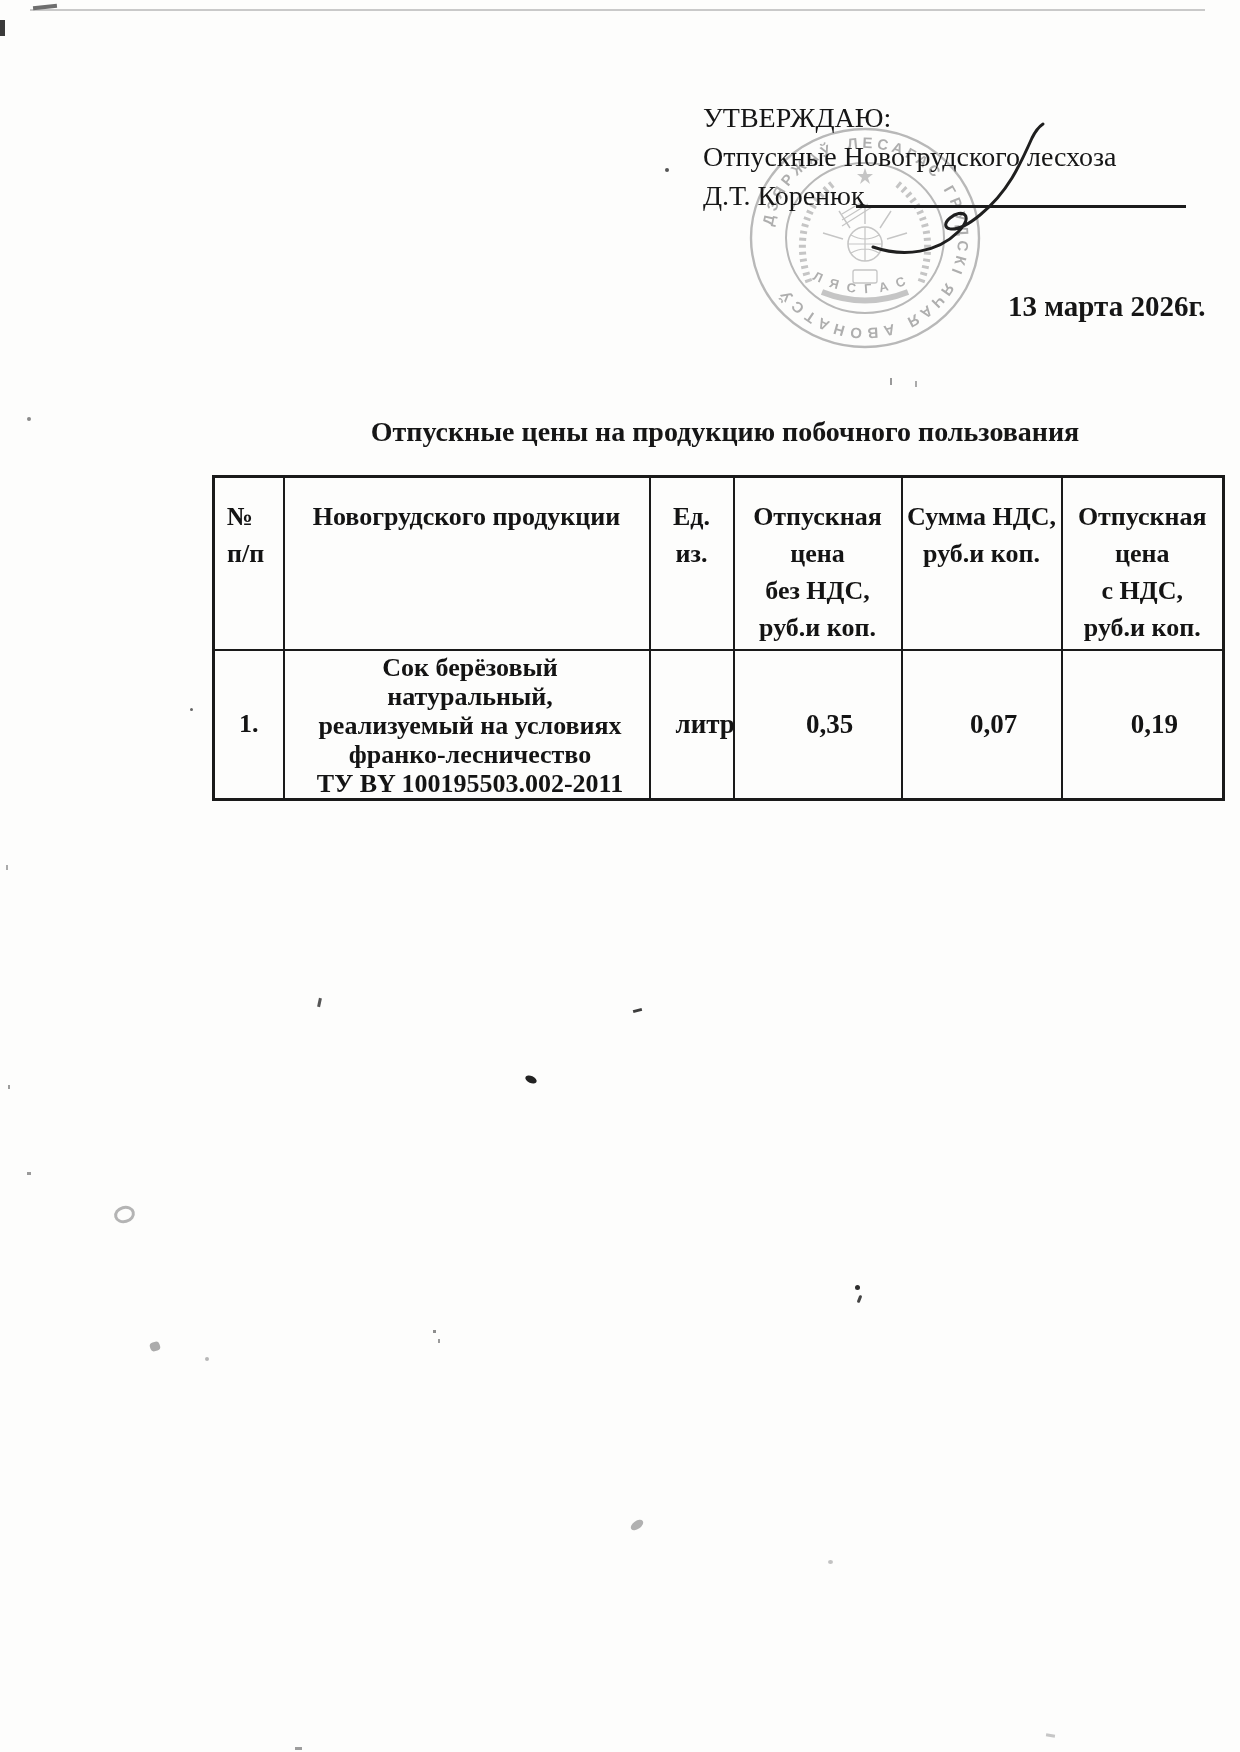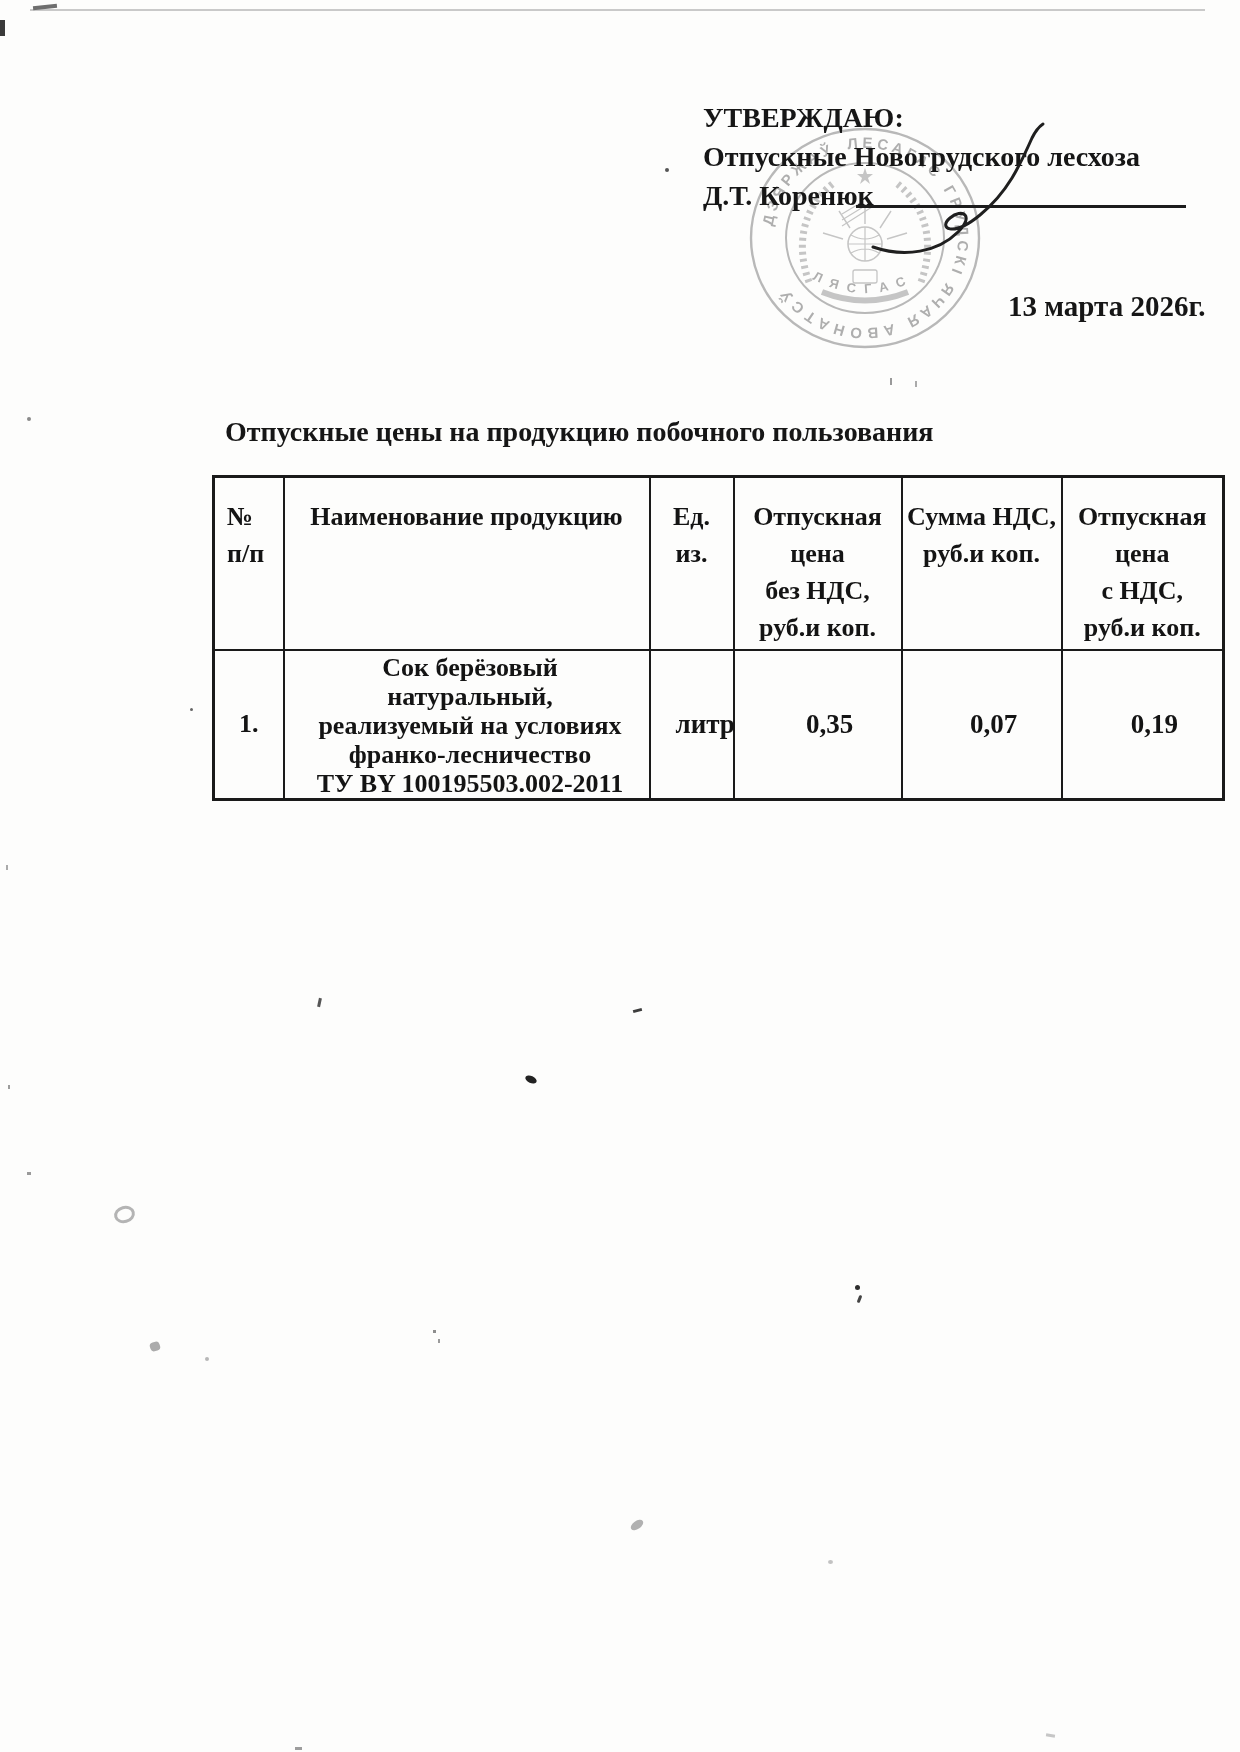--- a/index.html
+++ b/index.html
@@ -8,40 +8,40 @@
     width:1240px;height:1752px;
     background:#fdfdfc;
     overflow:hidden;
     font-family:"Liberation Serif","DejaVu Serif",serif;
     color:#161616;
   }
   .abs{position:absolute;}
   
   .approval{
     left:703px;top:98px;
-    font-size:28px;font-weight:700;line-height:39px;
+    font-size:28px;font-weight:400;line-height:39px;
     z-index:3;white-space:nowrap;
   }
   .sig-line{
     left:856px;top:205px;width:330px;height:0;
     border-top:3px solid #1c1c1c;z-index:2;
   }
   .date{
     left:1008px;top:262px;
     font-size:29px;font-weight:700;z-index:3;white-space:nowrap;margin-top:28px;
   }
   
   .stamp{left:745px;top:124px;width:240px;height:228px;z-index:1;opacity:.62;}
   .stamp text{font-family:"Liberation Sans","DejaVu Sans",sans-serif;fill:#7f7f7f;font-weight:700;}
   
   .signature{left:850px;top:110px;width:260px;height:170px;z-index:4;}
   
   .doc-title{
     left:225px;top:416px;width:1000px;
-    text-align:left;font-size:28px;font-weight:700;z-index:3;
+    text-align:center;font-size:28px;font-weight:700;z-index:3;
   }
   
   .price-table{
     left:212px;top:475px;width:1010px;z-index:3;
     border-collapse:collapse;table-layout:fixed;
     font-weight:700;color:#141414;
   }
   .price-table th,.price-table td{
     border:2.4px solid #1a1a1a;
     font-weight:700;
@@ -159,21 +159,21 @@
         <col style="width:366px">
         <col style="width:84px">
       <col style="width:168px">
         <col style="width:160px">
         <col style="width:162px">
     </colgroup>
     <tbody>
         <tr class="head">
       <th class="c-num pre">№
 п/п</th>
-      <th class="pre">Наименование продукцию</th>
+      <th class="pre">Новогрудского продукции</th>
       <th class="pre">Ед.
 из.</th>
       <th class="pre">Отпускная
 цена
 без НДС,
 руб.и коп.</th>
       <th class="pre">Сумма НДС,
 руб.и коп.</th>
       <th class="pre">Отпускная
 цена

